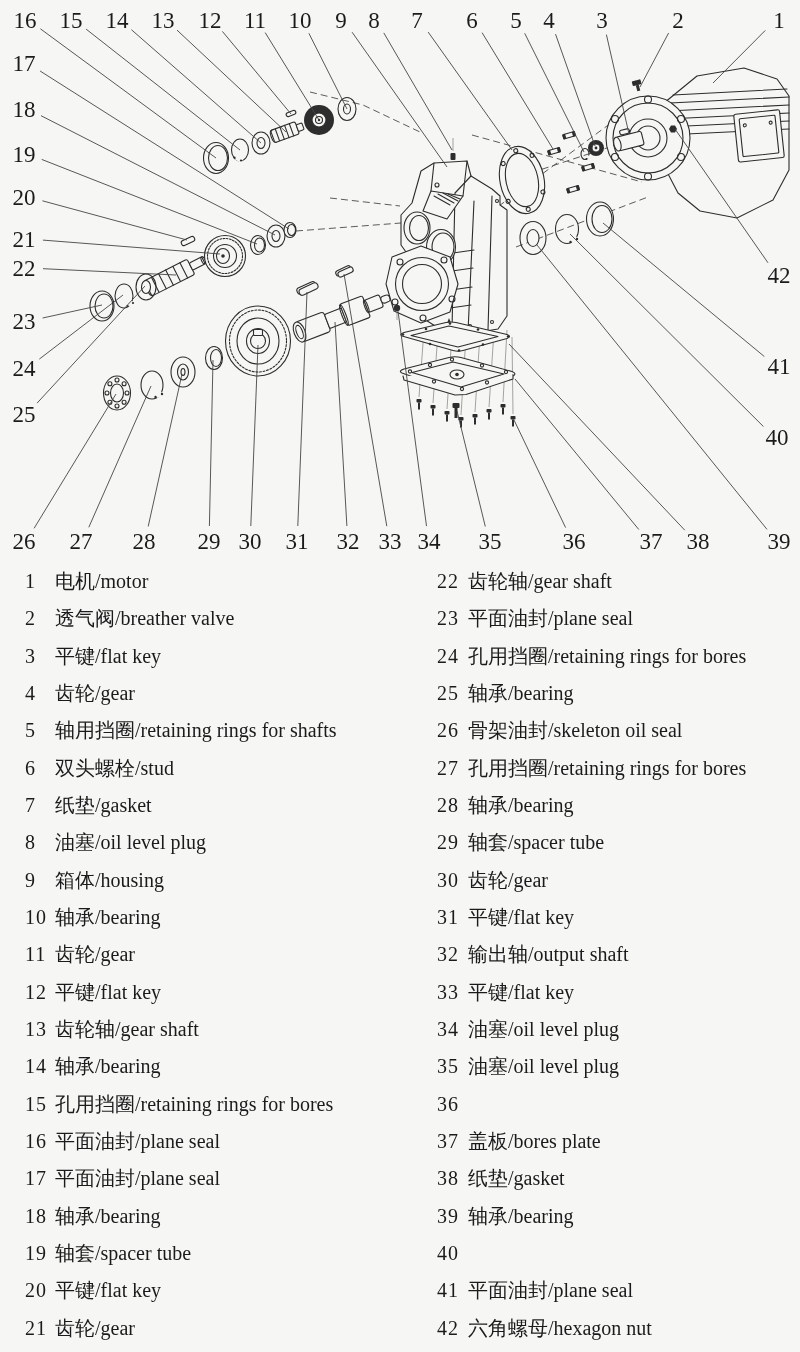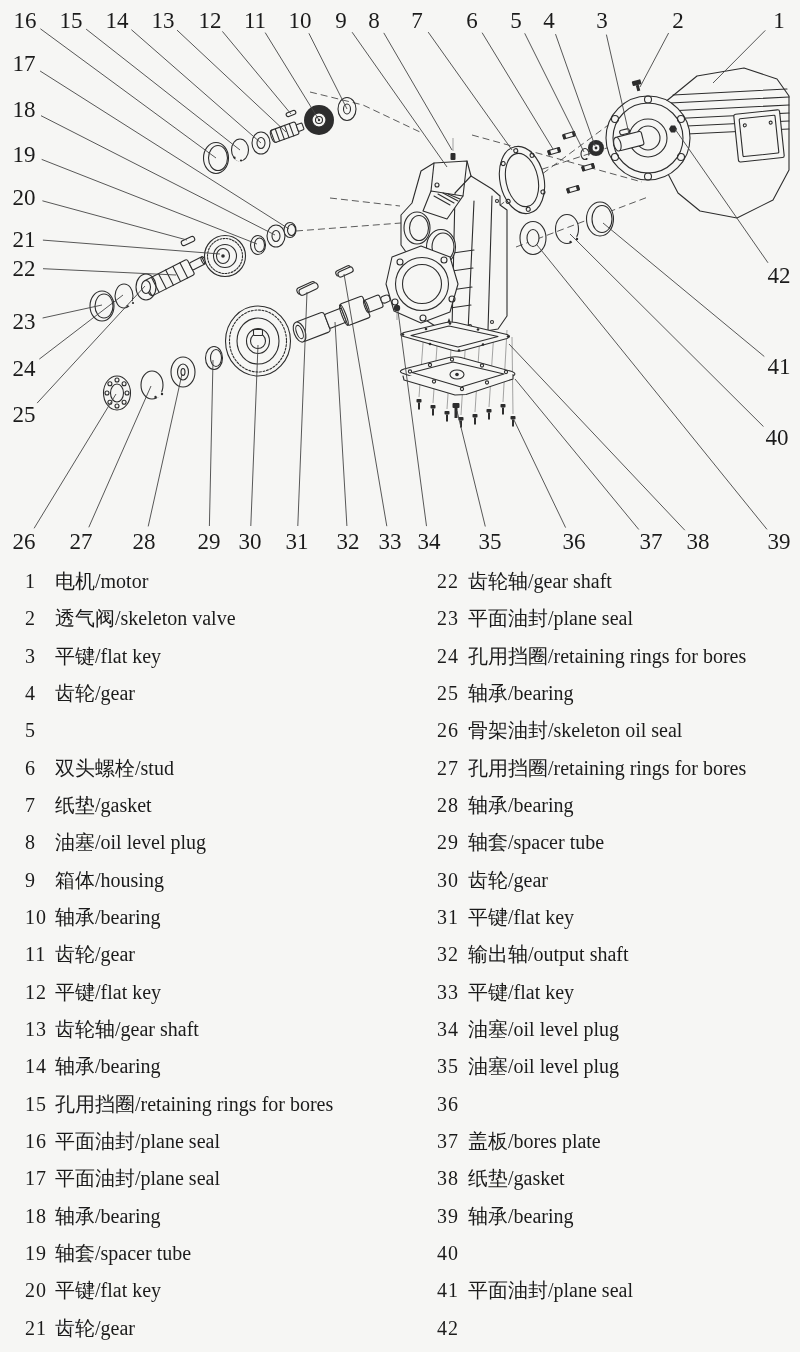--- a/index.html
+++ b/index.html
@@ -514,32 +514,33 @@
 </svg>
 
 <div class="plist">
   <div class="pcol left" id="col-left">
       <div class="prow">
         <span class="pno">1</span>
         <span class="pname">电机/motor</span>
       </div>
       <div class="prow">
         <span class="pno">2</span>
-        <span class="pname">透气阀/skeleton valve</span>
+        <span class="pname">透气阀/breather valve</span>
       </div>
       <div class="prow">
         <span class="pno">3</span>
         <span class="pname">平键/flat key</span>
       </div>
       <div class="prow">
         <span class="pno">4</span>
         <span class="pname">齿轮/gear</span>
       </div>
       <div class="prow">
         <span class="pno">5</span>
+        <span class="pname">轴用挡圈/retaining rings for shafts</span>
       </div>
       <div class="prow">
         <span class="pno">6</span>
         <span class="pname">双头螺栓/stud</span>
       </div>
       <div class="prow">
         <span class="pno">7</span>
         <span class="pname">纸垫/gasket</span>
       </div>
       <div class="prow">
@@ -673,15 +674,16 @@
       </div>
       <div class="prow">
         <span class="pno">40</span>
       </div>
       <div class="prow">
         <span class="pno">41</span>
         <span class="pname">平面油封/plane seal</span>
       </div>
       <div class="prow">
         <span class="pno">42</span>
+        <span class="pname">六角螺母/hexagon nut</span>
       </div>
     </div>
 </div>
 
 </body></html>

